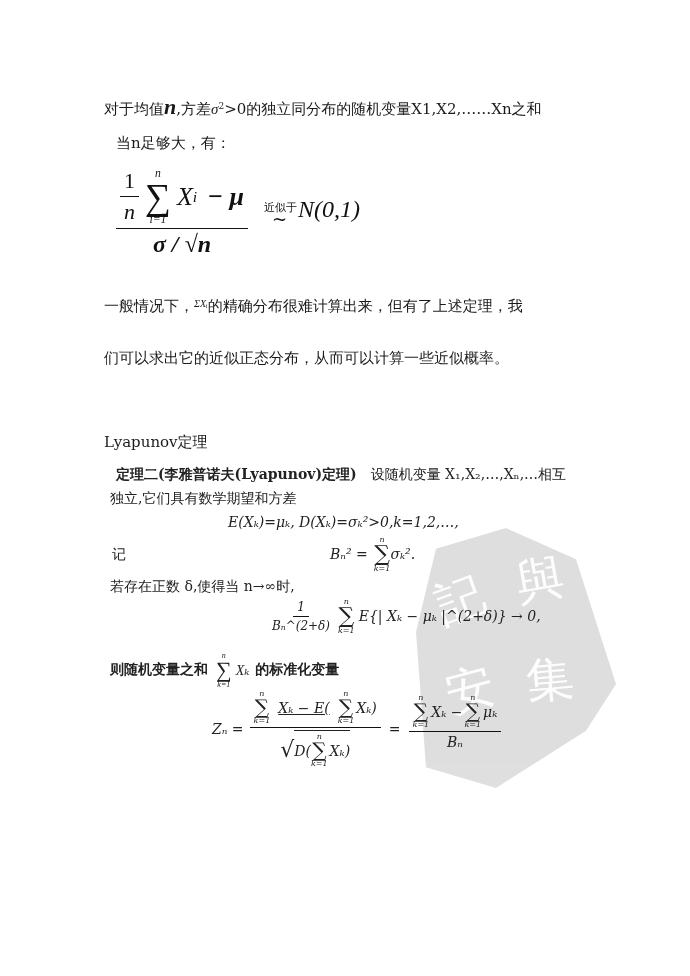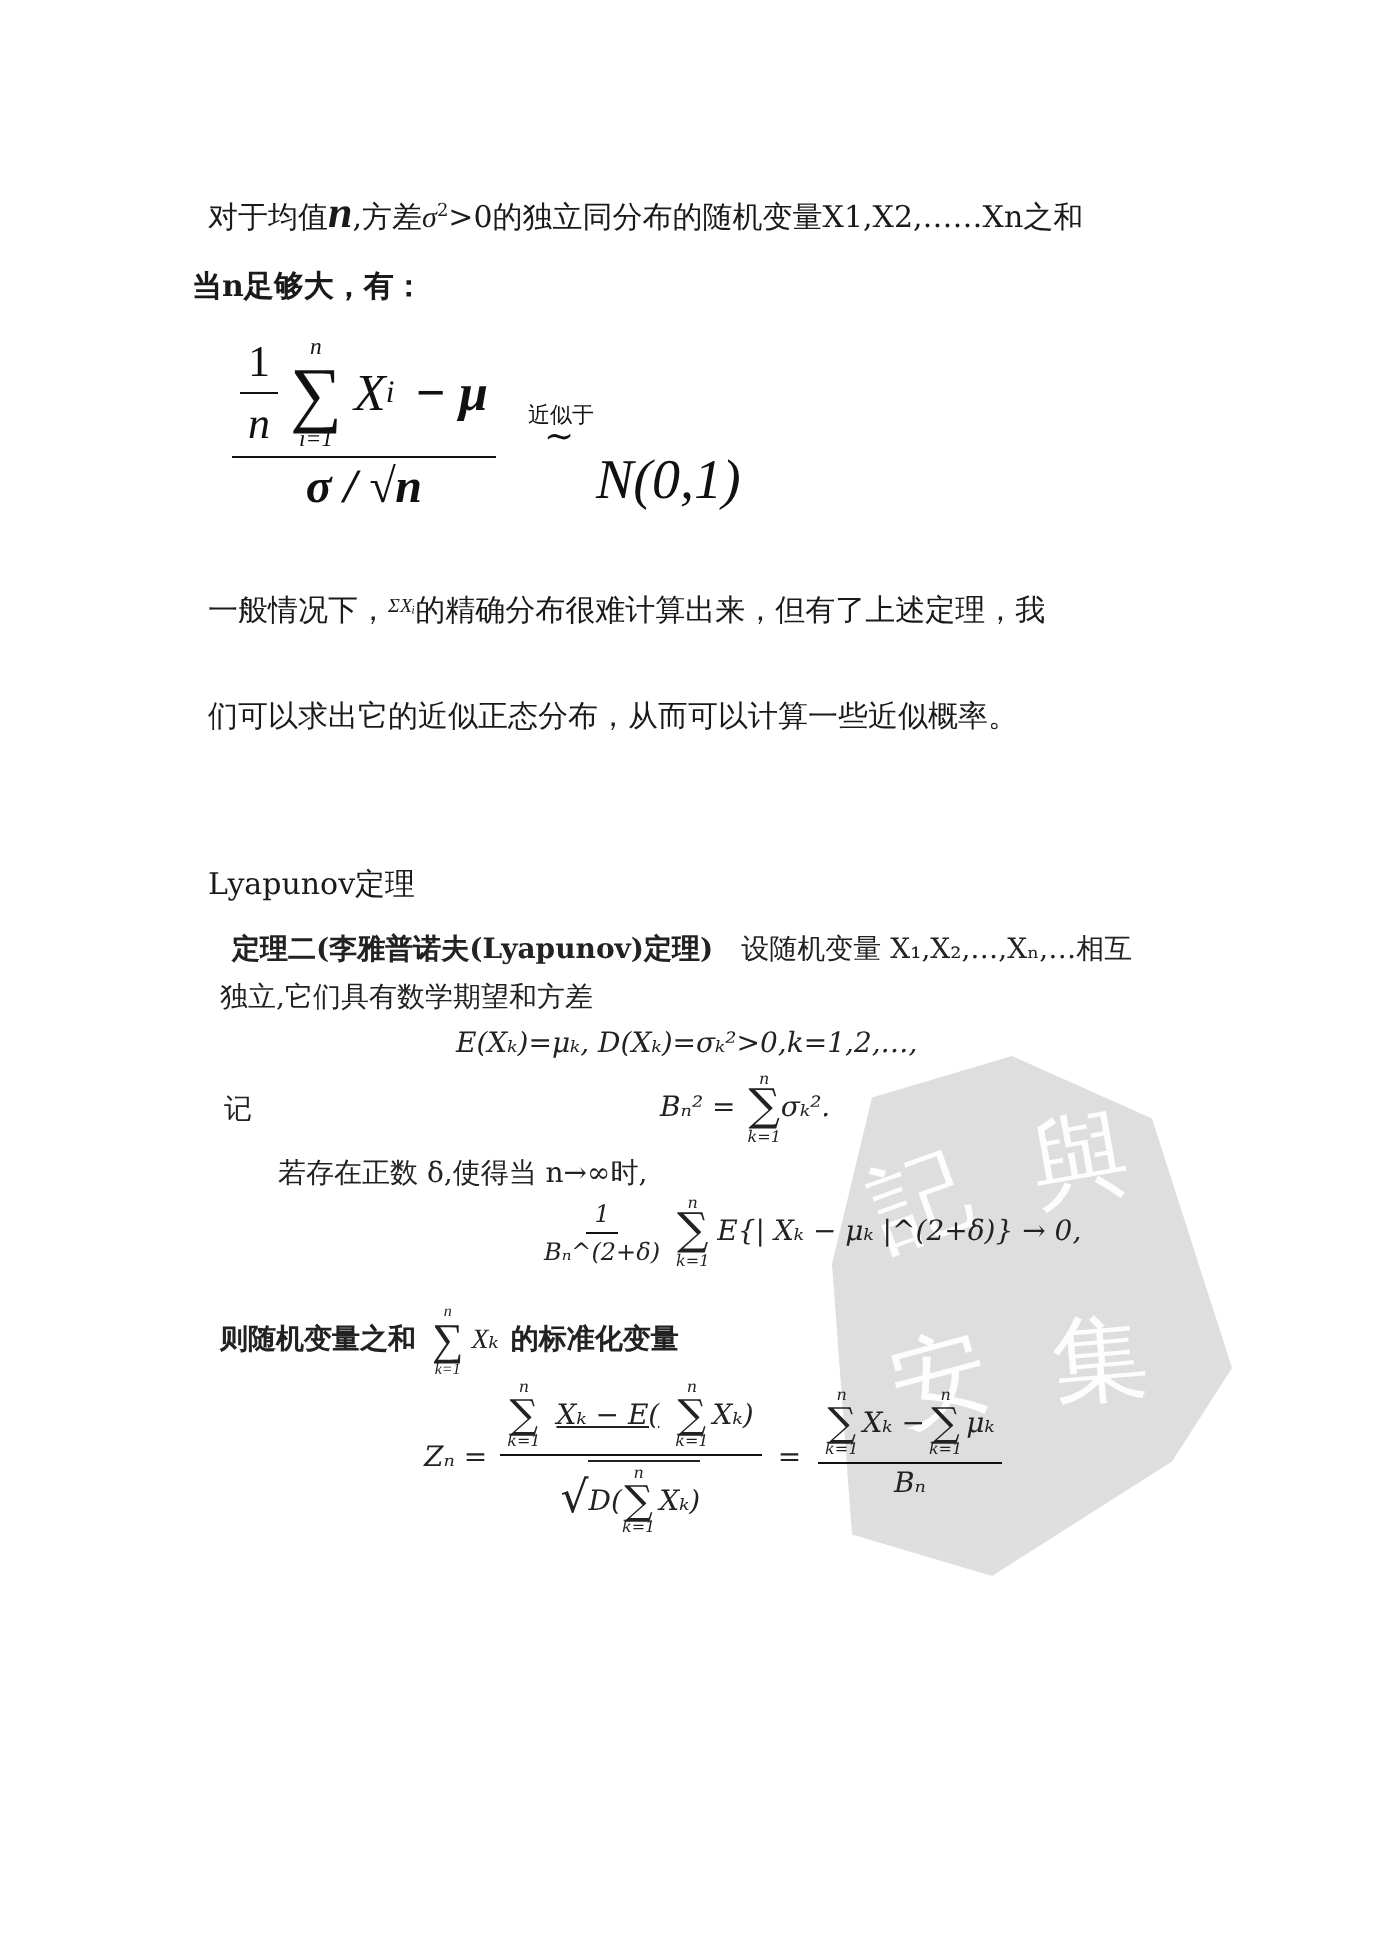--- a/index.html
+++ b/index.html
@@ -23,21 +23,21 @@
                background: #d9d9d9; opacity: 0.85;
                clip-path: polygon(10% 8%, 45% 0%, 80% 12%, 100% 60%, 85% 78%, 40% 100%, 5% 92%, 0% 40%); }
   .wm-glyph { position: absolute; color: #ffffff; font-size: 48px; font-family: "DejaVu Serif", serif; opacity: 0.95; }
 </style>
 </head>
 <body>
 
 <div class="abs para" style="left:104px; top:98px;">
   <span>对于均值</span><span class="it" style="font-size:22px; font-weight:bold;">n</span><span>,方差</span><span class="it">σ</span><span class="sup">2</span><span>&gt;0的独立同分布的随机变量X1,X2,……Xn之和</span>
 </div>
-<div class="abs para" style="left:96px; top:135px;font-weight:bold;">当n足够大，有：</div>
+<div class="abs para" style="left:116px; top:135px;">当n足够大，有：</div>
 
 <div class="abs mathbig" style="left:116px; top:168px; font-size:26px;">
   <div class="frac">
     <div class="num" style="display:flex; align-items:center;">
       <span class="frac" style="font-size:22px;">
         <span class="num">1</span>
         <span class="den it">n</span>
       </span>
       <span class="sum" style="margin:0 6px;">
         <span class="lim">n</span>
@@ -48,21 +48,21 @@
         <span class="sub">i</span>
       <span class="it" style="margin-left:10px; font-weight:bold;">− μ</span>
     </div>
     <div class="den it" style="font-weight:bold; font-size:24px;">σ / √n</div>
   </div>
 </div>
 <div class="abs" style="left:264px; top:200px; font-size:11px; font-family:'DejaVu Sans',sans-serif;">
   <span>近似于</span>
 </div>
 <div class="abs" style="left:272px; top:208px; font-size:18px;">~</div>
-<div class="abs it mathbig" style="left:298px; top:225px; font-size:28px;">N(0,1)</div>
+<div class="abs it mathbig" style="left:298px; top:196px; font-size:24px;">N(0,1)</div>
 
 <div class="abs para" style="left:104px; top:296px;">
   <span>一般情况下，</span><span class="it" style="font-size:10px; vertical-align:4px;">ΣXᵢ</span><span>的精确分布很难计算出来，但有了上述定理，我</span>
 </div>
 <div class="abs para" style="left:104px; top:324px;margin-top:26px;">们可以求出它的近似正态分布，从而可以计算一些近似概率。</div>
 
 <div class="abs para" style="left:104px; top:434px;">Lyapunov定理</div>
 
 <div class="watermark">
   <span class="wm-glyph" style="left:20px; top:40px; transform:rotate(-20deg);">記</span>
@@ -81,21 +81,21 @@
 <div class="abs scan it" style="left:330px; top:536px; display:flex; align-items:center;">
   <span style="margin-right:6px;text-align:right;">Bₙ² =</span>
   <span class="sum">
     <span class="lim" style="font-size:8px;">n</span>
     <span class="sig" style="font-size:22px;">∑</span>
     <span class="lim" style="font-size:8px;">k=1</span>
   </span>
   <span>σₖ².</span>
 </div>
 
-<div class="abs scan" style="left:110px; top:578px;margin-left:29px;">若存在正数 δ,使得当 n→∞时,</div>
+<div class="abs scan" style="left:110px; top:578px;">若存在正数 δ,使得当 n→∞时,</div>
 
 <div class="abs scan it" style="left:268px; top:598px; display:flex; align-items:center;">
   <span class="frac" style="font-size:12px;">
     <span class="num" style="border-bottom-width:1px;">1</span>
     <span class="den">Bₙ^(2+δ)</span>
   </span>
   <span class="sum" style="margin:0 4px;">
     <span class="lim" style="font-size:8px;">n</span>
     <span class="sig" style="font-size:22px;">∑</span>
     <span class="lim" style="font-size:8px;">k=1</span>

